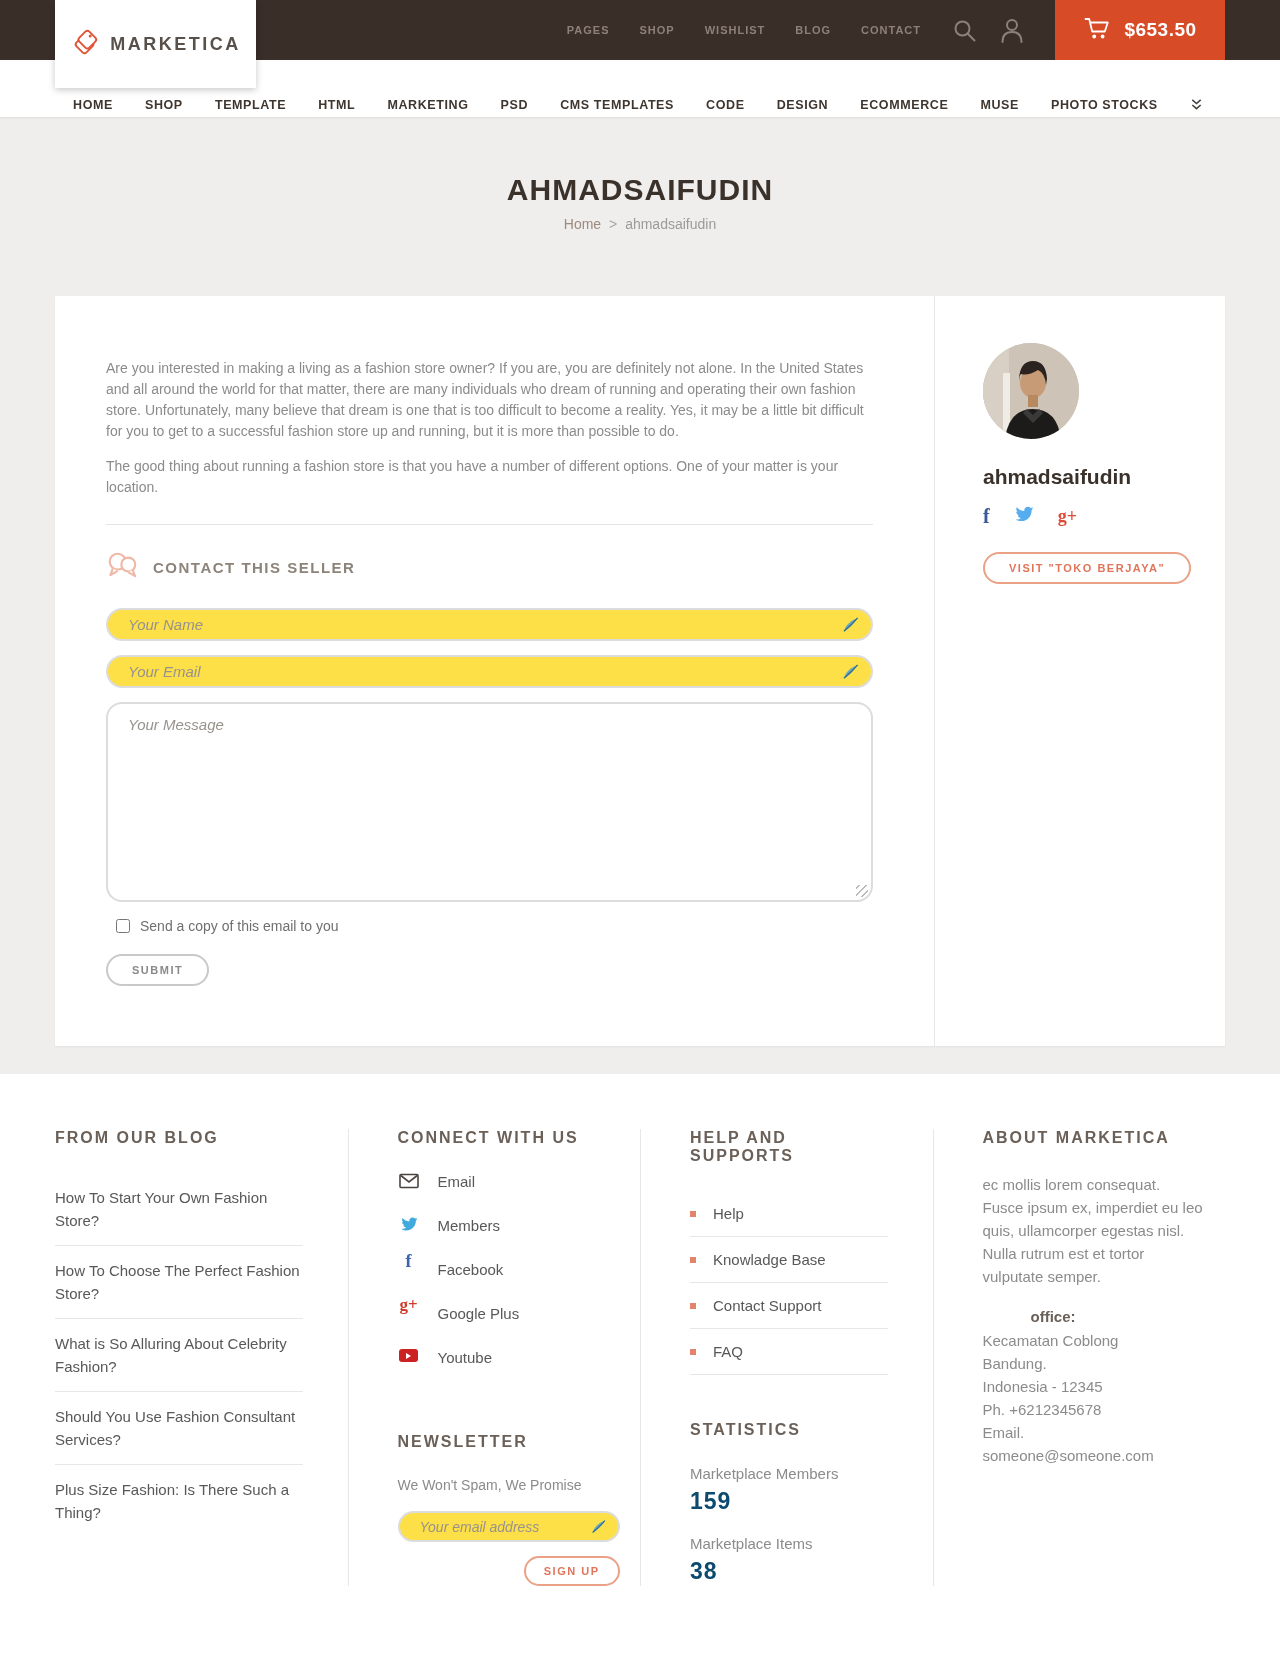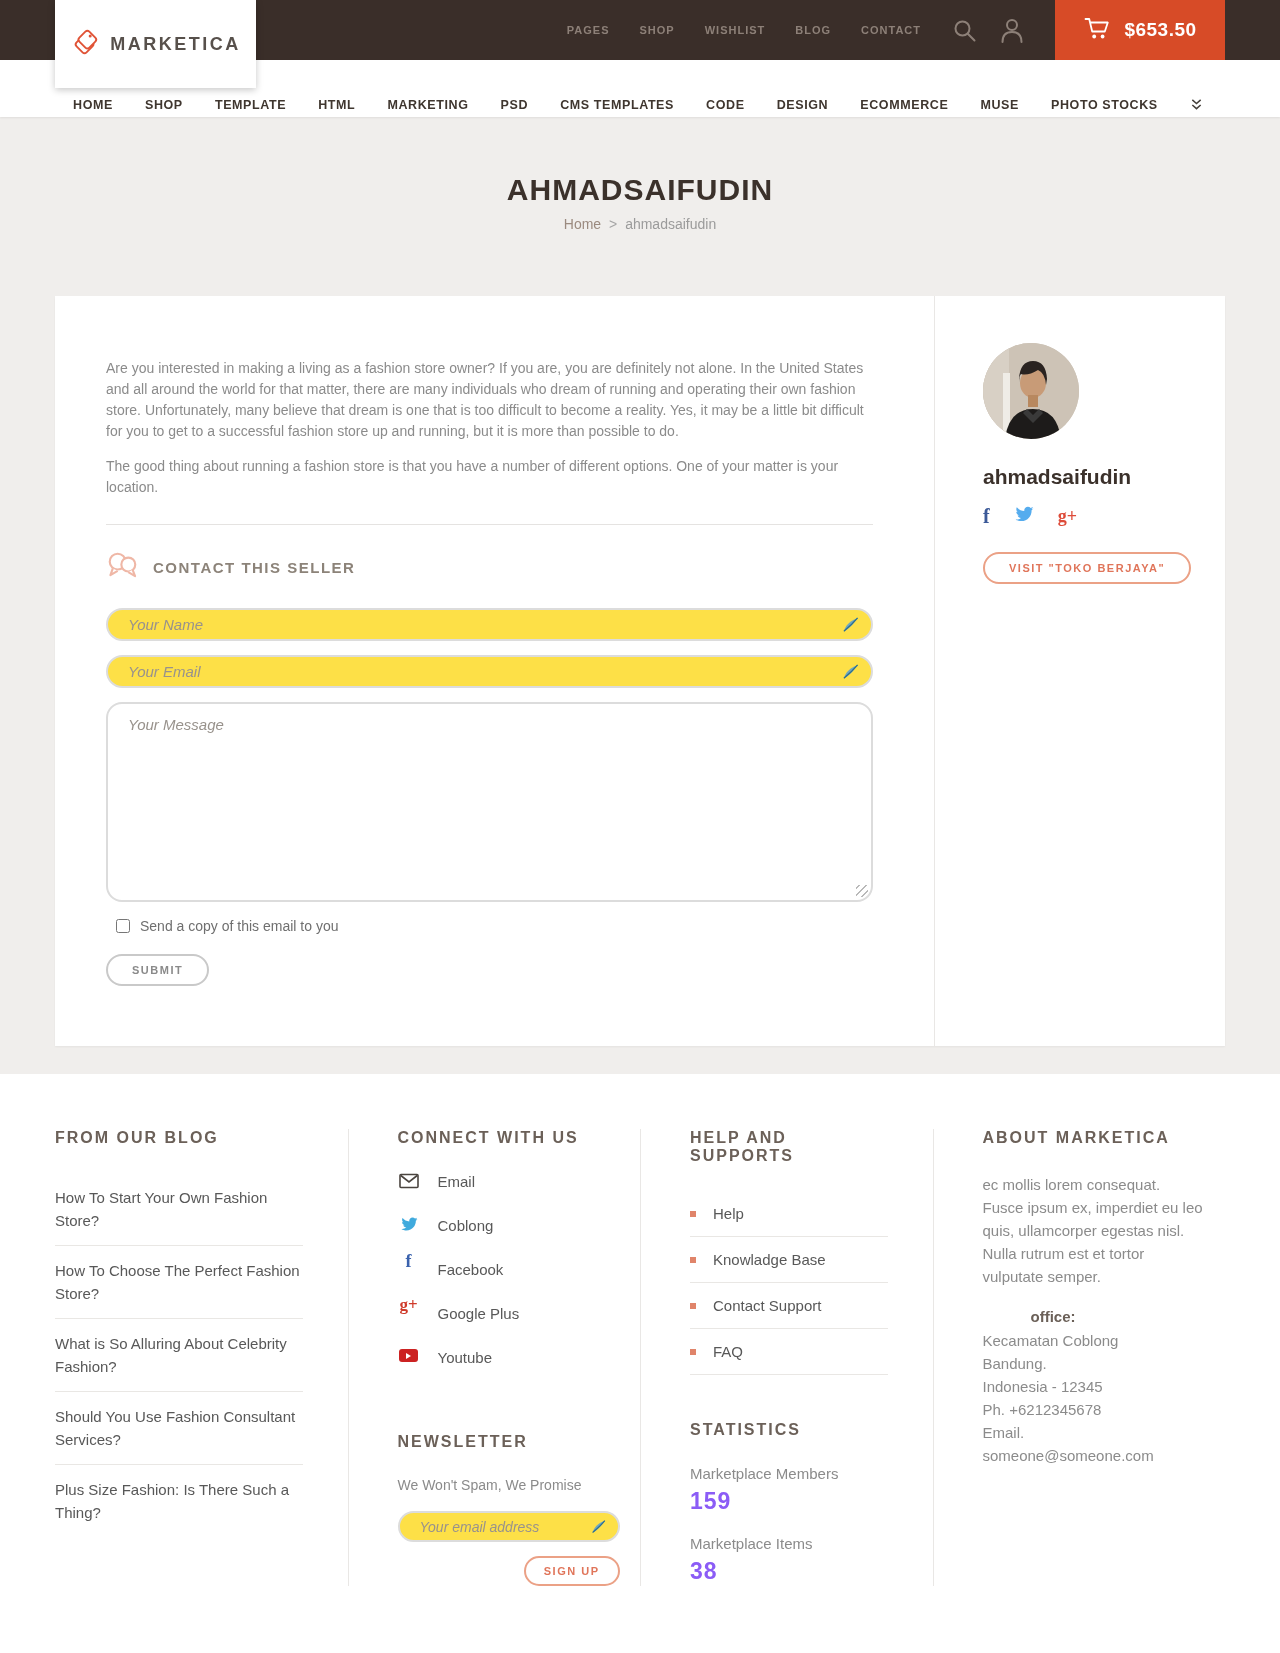--- a/index.html
+++ b/index.html
@@ -93,21 +93,21 @@
   .newsletter-tag { font-size:14px; color:#8b8b8b; margin:14px 0 18px; }
   .newsletter-box { width:222px; }
   .pill-field.small input { height:31px; font-size:14px; }
   .signup-row { display:flex; justify-content:flex-end; }
   .pill-btn.small { padding:7px 18px; }
   .help-list { list-style:none; margin-bottom:46px; }
   .help-list li { display:flex; align-items:center; gap:17px; padding:14px 0; border-bottom:1px solid #e9e7e4; }
   .help-list a { font-size:15px; color:#585858; }
   .sq-bullet { width:6px; height:6px; background:#e0846a; flex:none; }
   .stat-label { font-size:15px; color:#8b8b8b; margin:20px 0 6px; }
-  .stat-value { font-size:23px; font-weight:bold; color:#8b5cf6; letter-spacing:1px; }
+  .stat-value { font-size:23px; font-weight:bold; color:#0c4a6e; letter-spacing:1px; }
   .about-text { font-size:15px; line-height:23px; color:#8b8b8b; margin-bottom:20px; width:222px; }
   .office-label { font-size:15px; font-weight:bold; color:#6b6058; margin-bottom:4px;margin-left:48px; }
   .addr-line { font-size:15px; line-height:23px; color:#8b8b8b; }
 </style>
 </head>
 <body>
 
 <div class="page">
 
   <header class="topbar">
@@ -297,21 +297,21 @@
               </svg>
             </span>
             <a>Email</a>
           </li>
           <li>
             <span class="conn-icon">
               <svg width="18" height="15" viewBox="0 0 24 20" fill="#40aadd">
                 <path d="M23.4 2.8c-.8.37-1.66.6-2.56.72.92-.55 1.63-1.43 1.96-2.47-.86.51-1.82.88-2.84 1.08C19.12 1.08 17.96.56 16.7.56c-2.42 0-4.38 1.96-4.38 4.38 0 .34.04.68.11 1C8.79 5.76 5.56 4.01 3.4 1.36c-.38.65-.6 1.4-.6 2.2 0 1.52.77 2.86 1.95 3.65-.72-.02-1.4-.22-1.99-.55v.06c0 2.12 1.51 3.89 3.51 4.3-.37.1-.75.15-1.15.15-.28 0-.55-.03-.82-.08.56 1.74 2.17 3 4.09 3.04-1.5 1.17-3.39 1.87-5.44 1.87-.35 0-.7-.02-1.05-.06 1.95 1.25 4.25 1.97 6.73 1.97 8.07 0 12.49-6.69 12.49-12.49l-.01-.57c.86-.62 1.6-1.39 2.19-2.25z"></path>
               </svg>
             </span>
-            <a>Coblong</a>
+            <a>Members</a>
           </li>
           <li>
             <span class="conn-icon">
                 <span class="fb-f" style="font-size:18px;color:#3a62ad;">f</span>
               </span>
             <a>Facebook</a>
           </li>
           <li>
             <span class="conn-icon">
                 <span class="gp" style="font-size:17px;color:#cf3a2a;">g+</span>

